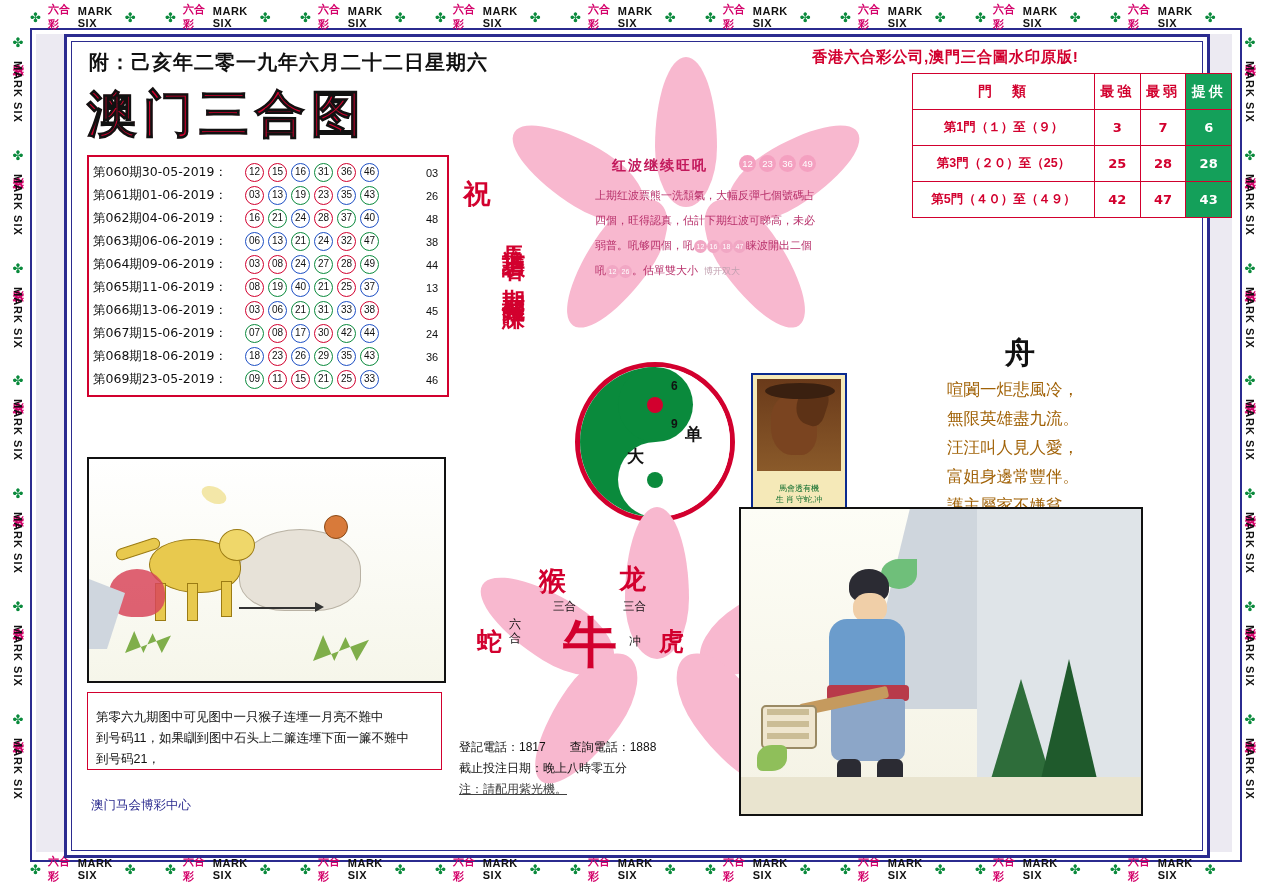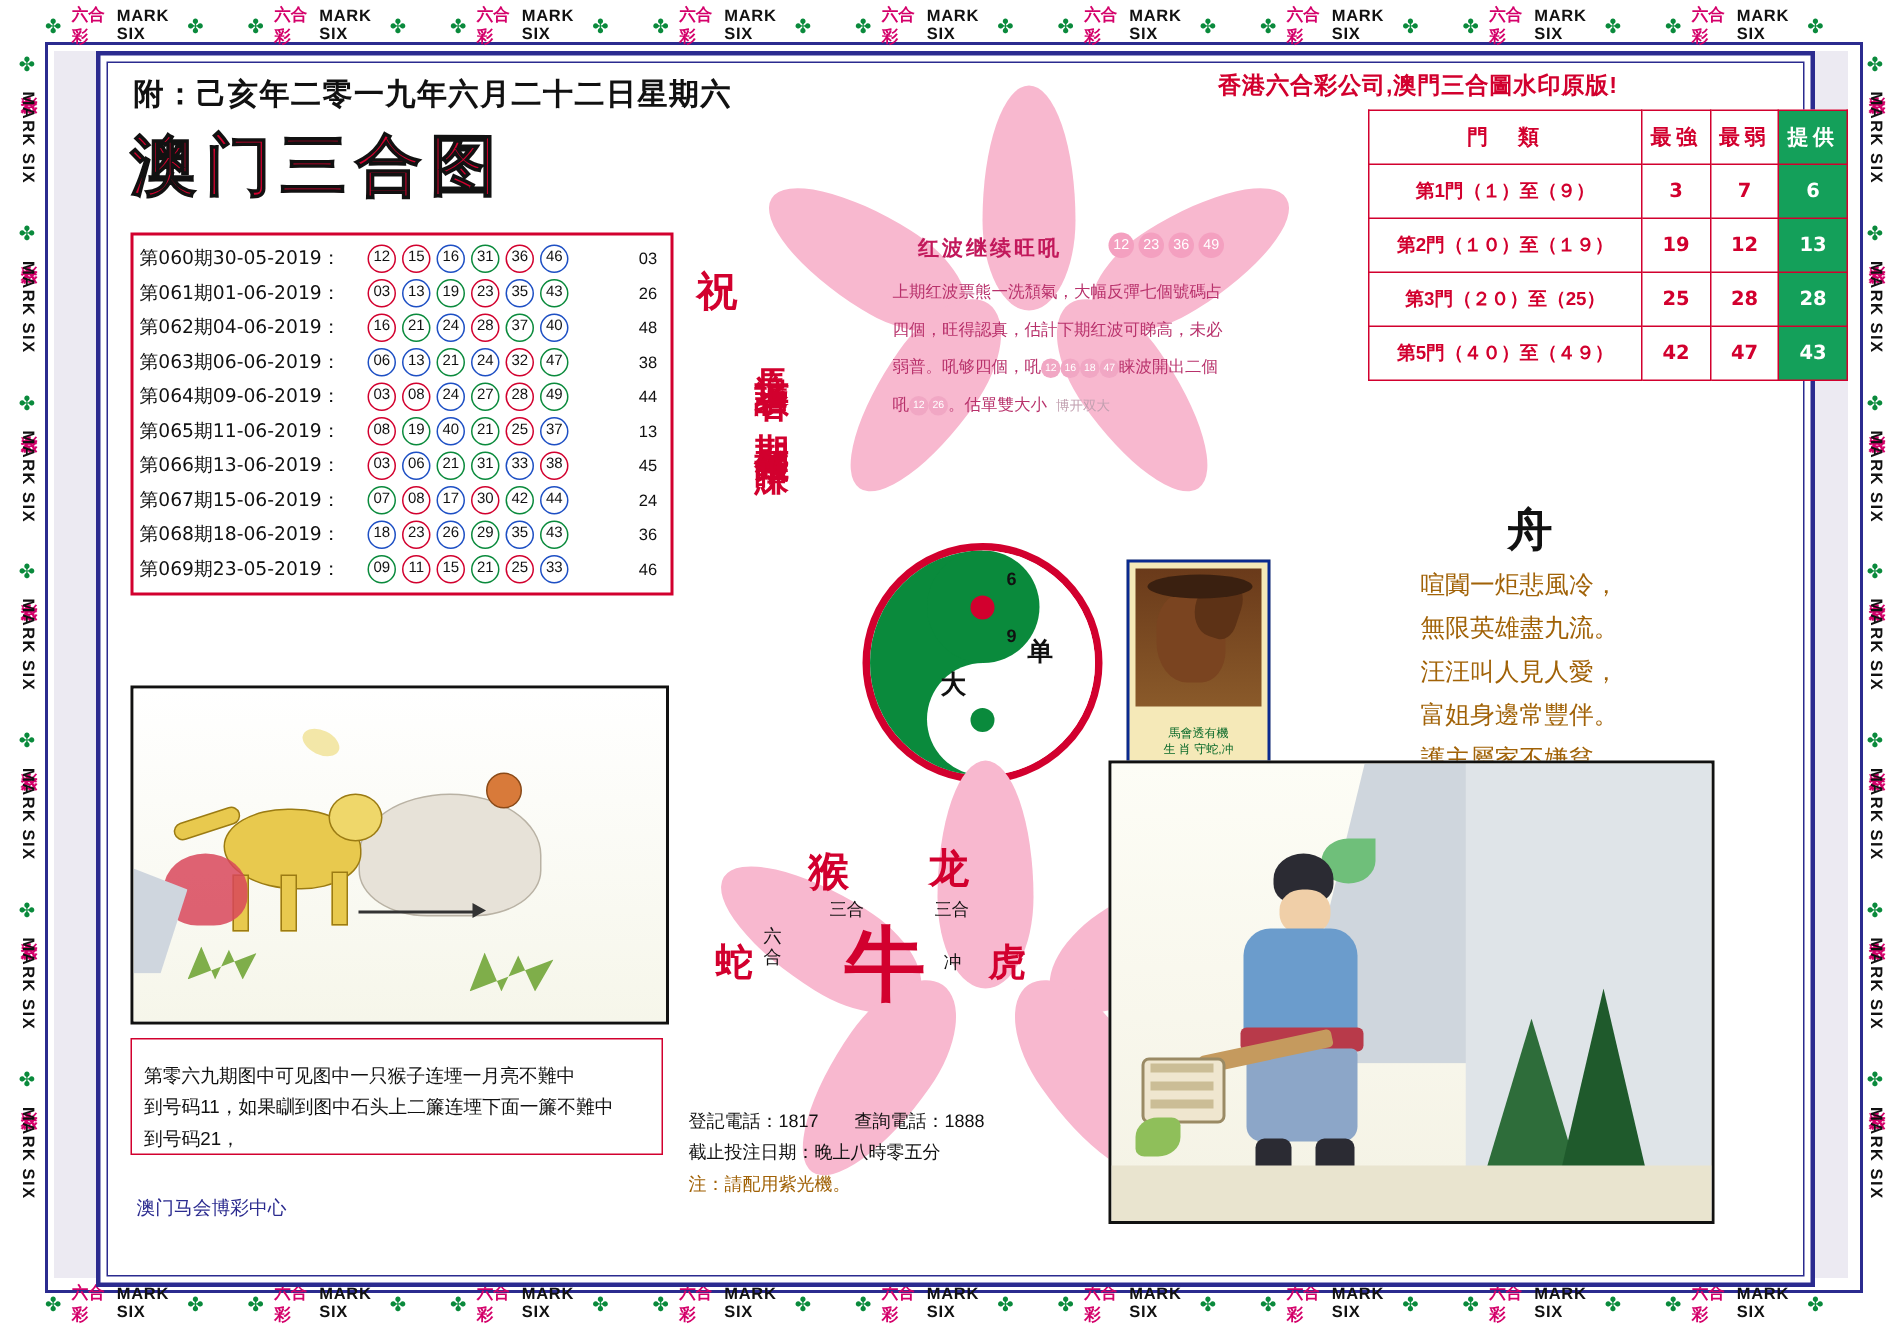--- a/index.html
+++ b/index.html
@@ -21,21 +21,21 @@
   .clover{color:#0a8a3c;font-size:13px;line-height:1;}
   .vert-txt{writing-mode:vertical-rl;text-orientation:mixed;font-size:11px;font-weight:bold;color:#111;letter-spacing:1px;}
   .vert-cn{writing-mode:vertical-rl;font-size:11px;font-weight:bold;color:#d4006a;}
 
   
   #frame{position:absolute;left:64px;top:34px;width:1140px;height:818px;border:3px solid #2b2b8f;background:#fff;}
   #frame-inner{position:absolute;inset:4px;border:1px solid #2b2b8f;}
 
   
   .hdr-date{position:absolute;left:22px;top:12px;font-size:20px;font-weight:bold;color:#111;letter-spacing:1px;font-family:"DejaVu Sans",sans-serif;}
-  .title-big{position:absolute;left:20px;top:44px;font-size:44px;font-weight:bold;color:#d2002e;letter-spacing:6px;
+  .title-big{position:absolute;left:20px;top:44px;font-size:50px;font-weight:bold;color:#d2002e;letter-spacing:6px;
      -webkit-text-stroke:1px #111;font-family:"DejaVu Sans",sans-serif;}
 
   
   #results{position:absolute;left:20px;top:118px;width:350px;border:2px solid #d2002e;padding:4px 4px;background:#fff;}
   .res-row{display:flex;align-items:center;height:23px;font-size:12.5px;color:#111;white-space:nowrap;}
   .res-label{width:152px;font-family:"DejaVu Sans",sans-serif;}
   .balls{display:flex;gap:4px;flex:1;}
   .ball{width:17px;height:17px;border:1px solid #111;border-radius:50%;font-size:10px;line-height:15px;text-align:center;color:#111;}
   .ball.r{border-color:#d2002e;color:#111;}
   .ball.b{border-color:#1d4fc4;}
@@ -91,21 +91,21 @@
   #img-left{position:absolute;left:20px;top:420px;width:355px;height:222px;border:2px solid #111;background:#fdfdf5;overflow:hidden;}
   #img-right{position:absolute;left:672px;top:470px;width:400px;height:305px;border:2px solid #111;background:#fdfdf5;overflow:hidden;}
 
   
   #notebox{position:absolute;left:20px;top:655px;width:355px;height:78px;border:1.5px solid #d2002e;padding:14px 8px;box-sizing:border-box;}
   #notebox div{font-size:12.5px;line-height:21px;color:#111;}
   .center-name{position:absolute;left:24px;top:760px;font-size:12.5px;color:#2b2b8f;}
 
   
   .bnotes{position:absolute;left:392px;top:700px;font-size:12px;line-height:21px;color:#111;}
-  .bnotes .red{color:#a16207;}
+  .bnotes .red{color:#404040;text-decoration:underline;}
 </style>
 </head>
 <body>
 
 <div id="page">
 
   <div class="border-band band-top"></div>
   <div class="border-band band-bottom"></div>
   <div class="border-band band-left"></div>
   <div class="border-band band-right"></div>
@@ -471,26 +471,20 @@
             <th>最弱</th>
             <th class="prov">提供</th>
           </tr>
         </thead>
       <tbody id="tbl-body">
           <tr>
             <td class="name">第1門（１）至（９）</td>
             <td class="val">3</td>
             <td class="val">7</td>
             <td class="val prov">6</td>
-          </tr>
-          <tr>
-            <td class="name">第2門（１０）至（１９）</td>
-            <td class="val">19</td>
-            <td class="val">12</td>
-            <td class="val prov">13</td>
           </tr>
           <tr>
             <td class="name">第3門（２０）至（25）</td>
             <td class="val">25</td>
             <td class="val">28</td>
             <td class="val prov">28</td>
           </tr>
           <tr>
             <td class="name">第5門（４０）至（４９）</td>
             <td class="val">42</td>

